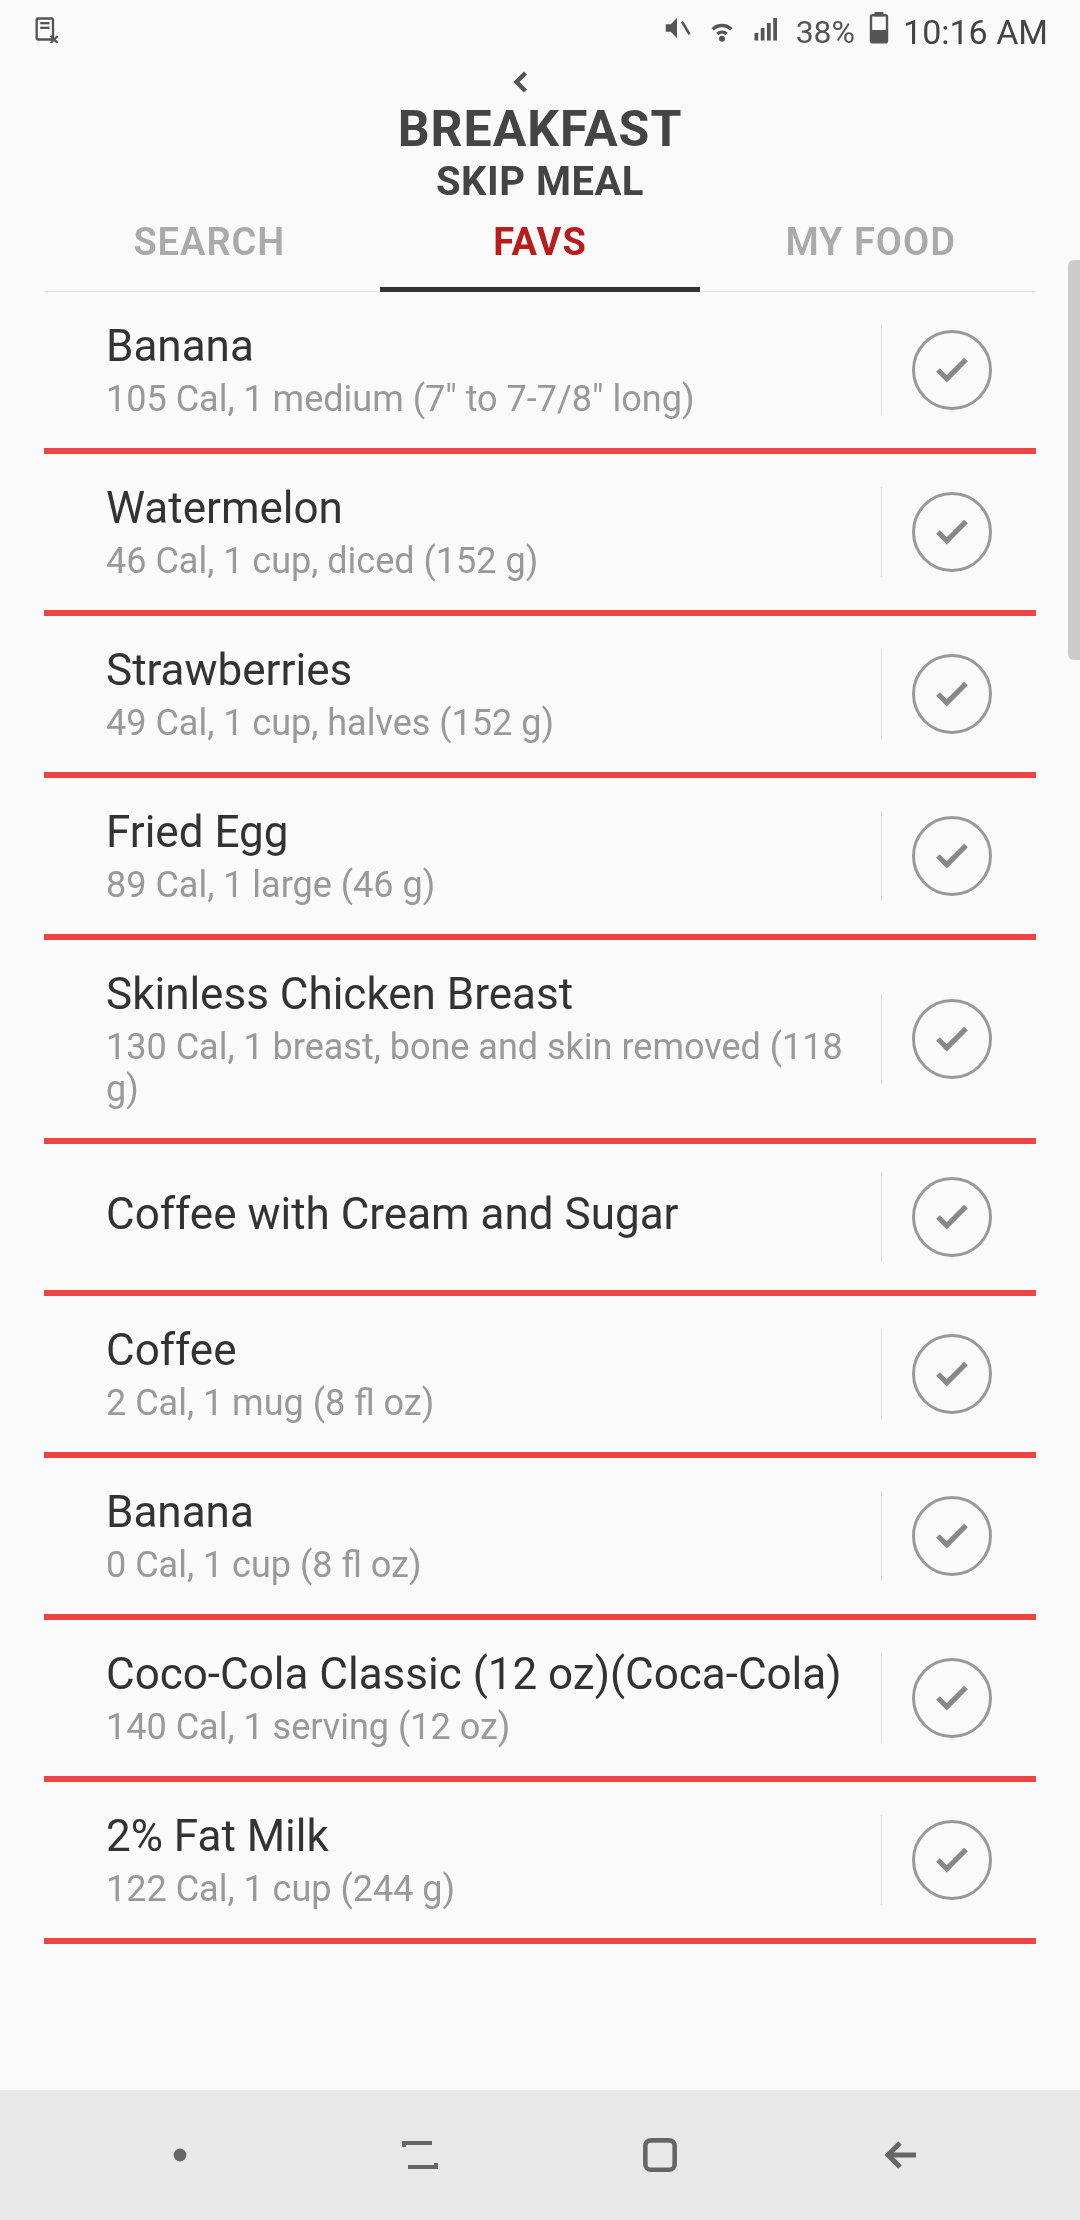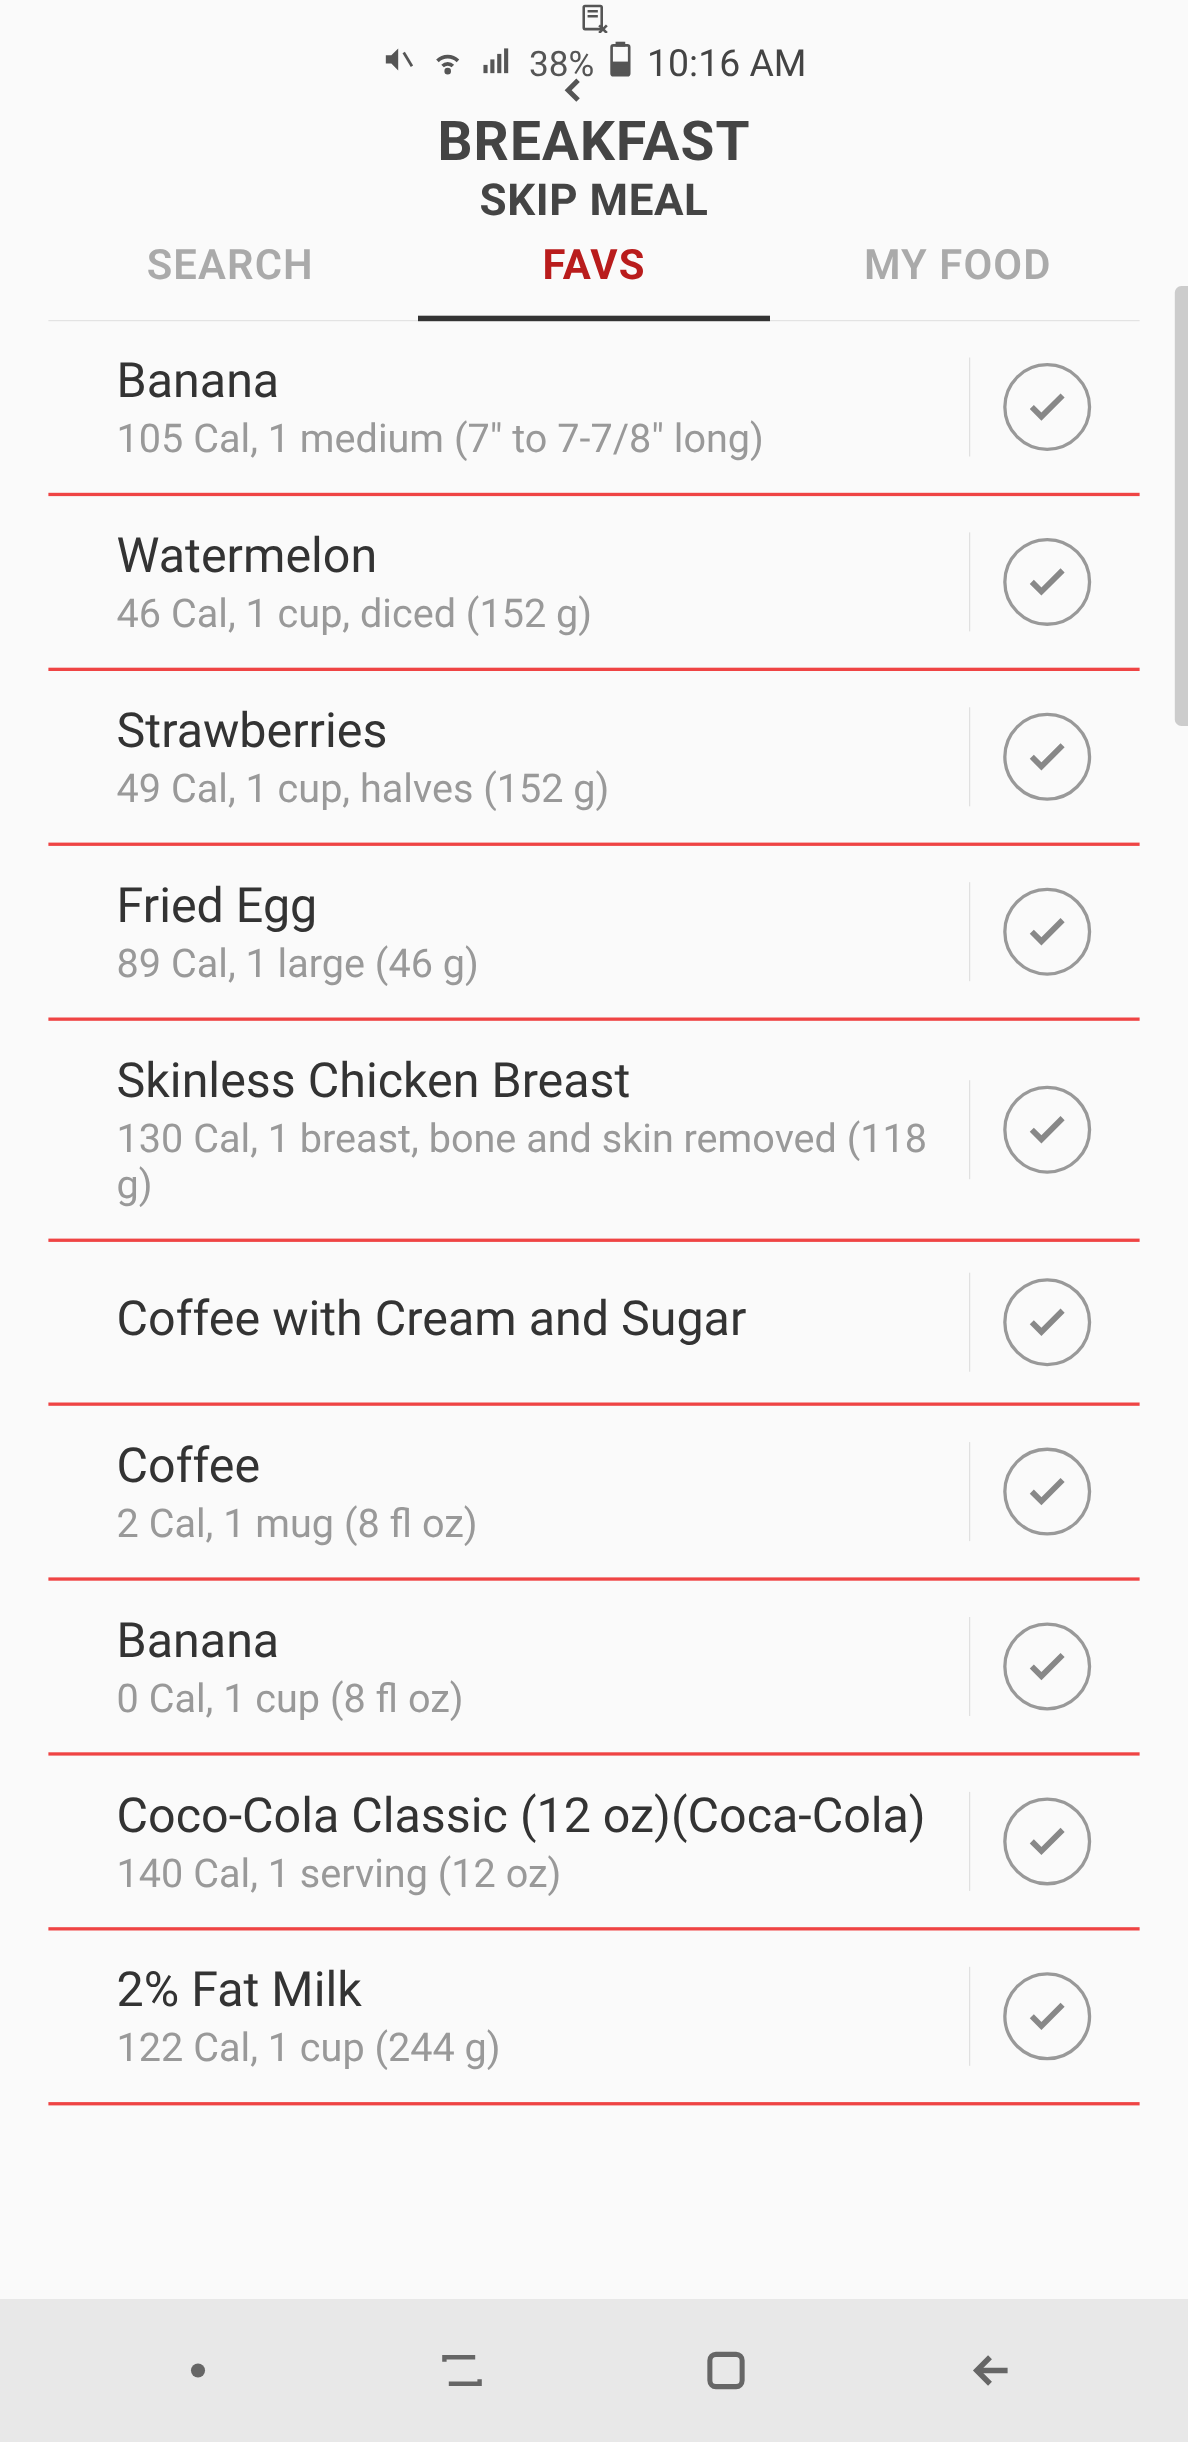--- a/index.html
+++ b/index.html
@@ -19,21 +19,20 @@
     }
     
     .status-bar {
       height: 64px;
       display: flex;
       align-items: center;
       justify-content: space-between;
       padding: 0 32px;
       color: #555;
       font-size: 32px;
-      flex-direction: column;
     }
     
     .status-left {
       display: flex;
       align-items: center;
       gap: 8px;
     }
     
     .status-right {
       display: flex;
@@ -115,21 +114,21 @@
     
     .food-list {
       flex: 1;
       overflow-y: hidden;
     }
     
     .food-item {
       display: flex;
       align-items: center;
       padding: 28px 44px 28px 62px;
-      border-bottom: 3px solid #ef4444;
+      border-bottom: 6px solid #ef4444;
       margin: 0 44px;
     }
     
     .food-info {
       flex: 1;
       padding-right: 24px;
     }
     
     .food-name {
       font-size: 44px;

